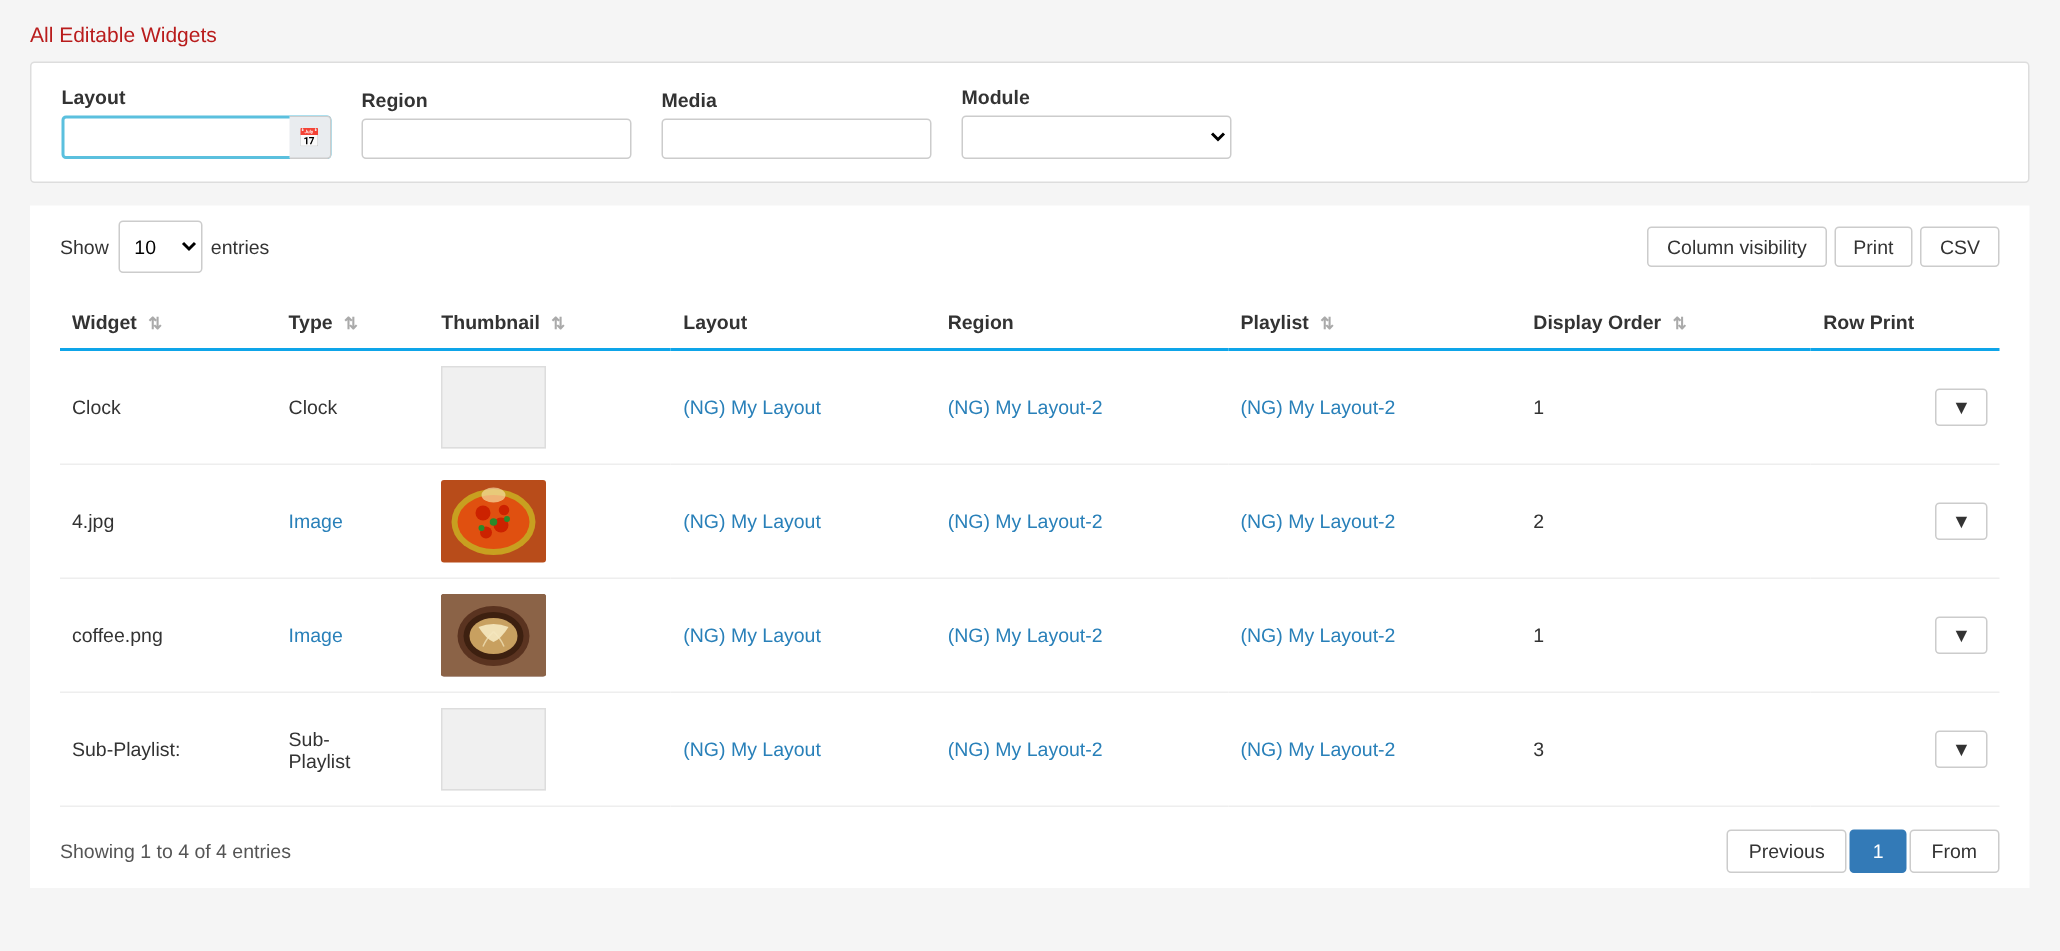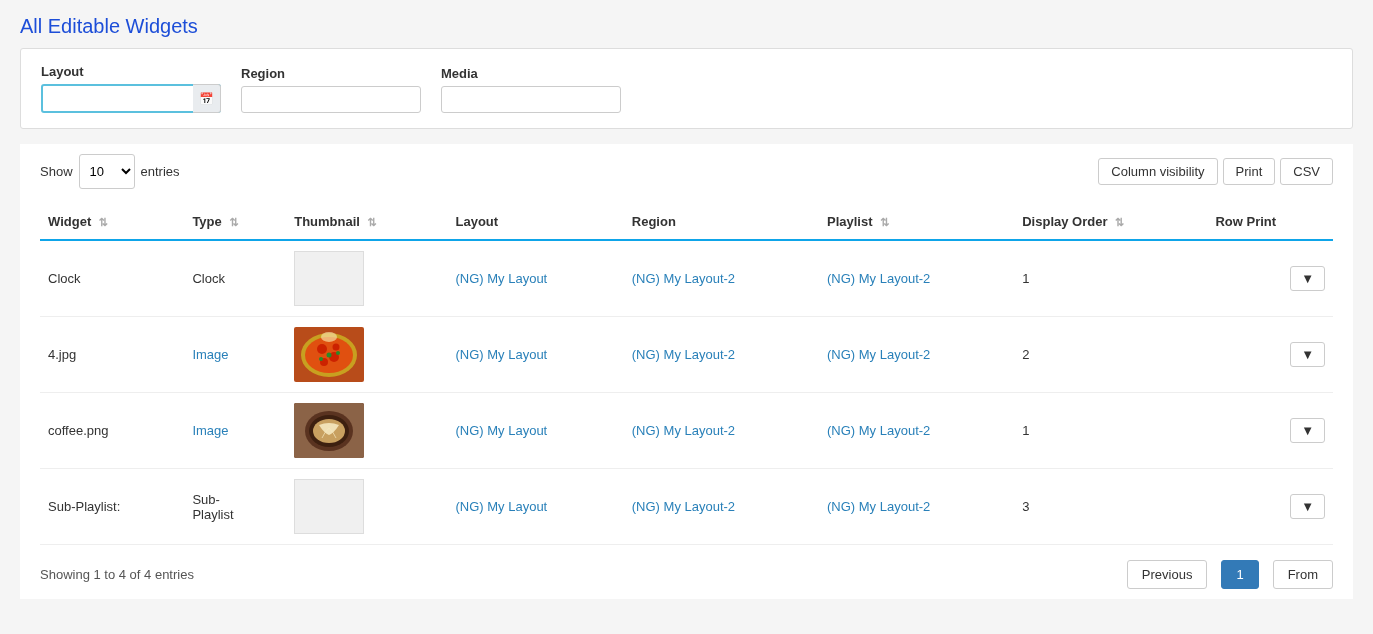--- a/index.html
+++ b/index.html
@@ -4,22 +4,22 @@
   <style>
     * { box-sizing: border-box; margin: 0; padding: 0; }
     body {
       font-family: Arial, sans-serif;
       font-size: 13px;
       background: #f5f5f5;
       color: #333;
     }
     .page-title {
       padding: 15px 20px 10px 20px;
-      font-size: 20px;
-      color: #1d4ed8;
+      font-size: 14px;
+      color: #b91c1c;
     }
     .filter-box {
       background: #fff;
       border: 1px solid #ddd;
       margin: 0 20px 15px 20px;
       padding: 15px 20px;
       border-radius: 3px;
     }
     .filter-row {
       display: flex;
@@ -185,21 +185,20 @@
       align-items: center;
     }
     .page-btn {
       padding: 6px 14px;
       border: 1px solid #ccc;
       border-radius: 3px;
       background: #fff;
       cursor: pointer;
       font-size: 13px;
       color: #333;
-      margin-left: 12px;
     }
     .page-btn.active {
       background: #337ab7;
       color: #fff;
       border-color: #337ab7;
     }
   </style>
 </head>
 <body>
 
@@ -214,20 +213,26 @@
         <button class="icon-btn" style="position:absolute;right:0;top:0;bottom:0;width:28px;background:#e9ecef;border:1px solid #ccc;border-left:none;border-radius:0 3px 3px 0;cursor:pointer;display:flex;align-items:center;justify-content:center;font-size:12px;color:#555;">📅</button>
       </div>
     </div>
     <div class="filter-group">
       <label>Region</label>
       <input type="text" class="plain" style="border: 1px solid rgb(204, 204, 204); width: 180px; border-radius: 3px; padding: 5px 8px; font-size: 13px; outline: none;" value="">
     </div>
     <div class="filter-group">
       <label>Media</label>
       <input type="text" class="plain" style="border: 1px solid rgb(204, 204, 204); width: 180px; border-radius: 3px; padding: 5px 8px; font-size: 13px; outline: none;" value="">
+    </div>
+    <div class="filter-group">
+      <label>Module</label>
+      <select style="border:1px solid #ccc; border-radius:3px; padding:5px 8px; font-size:13px; width:180px; background:#fff;">
+        <option></option>
+      </select>
     </div>
   </div>
 </div>
 
 <div class="content-area" style="padding: 0 20px;">
 
   <div class="toolbar-row">
     <div class="show-entries">
       <span>Show</span>
       <select style="border:1px solid #ccc; border-radius:3px; padding:8px 6px; font-size:13px; background:#fff;">

